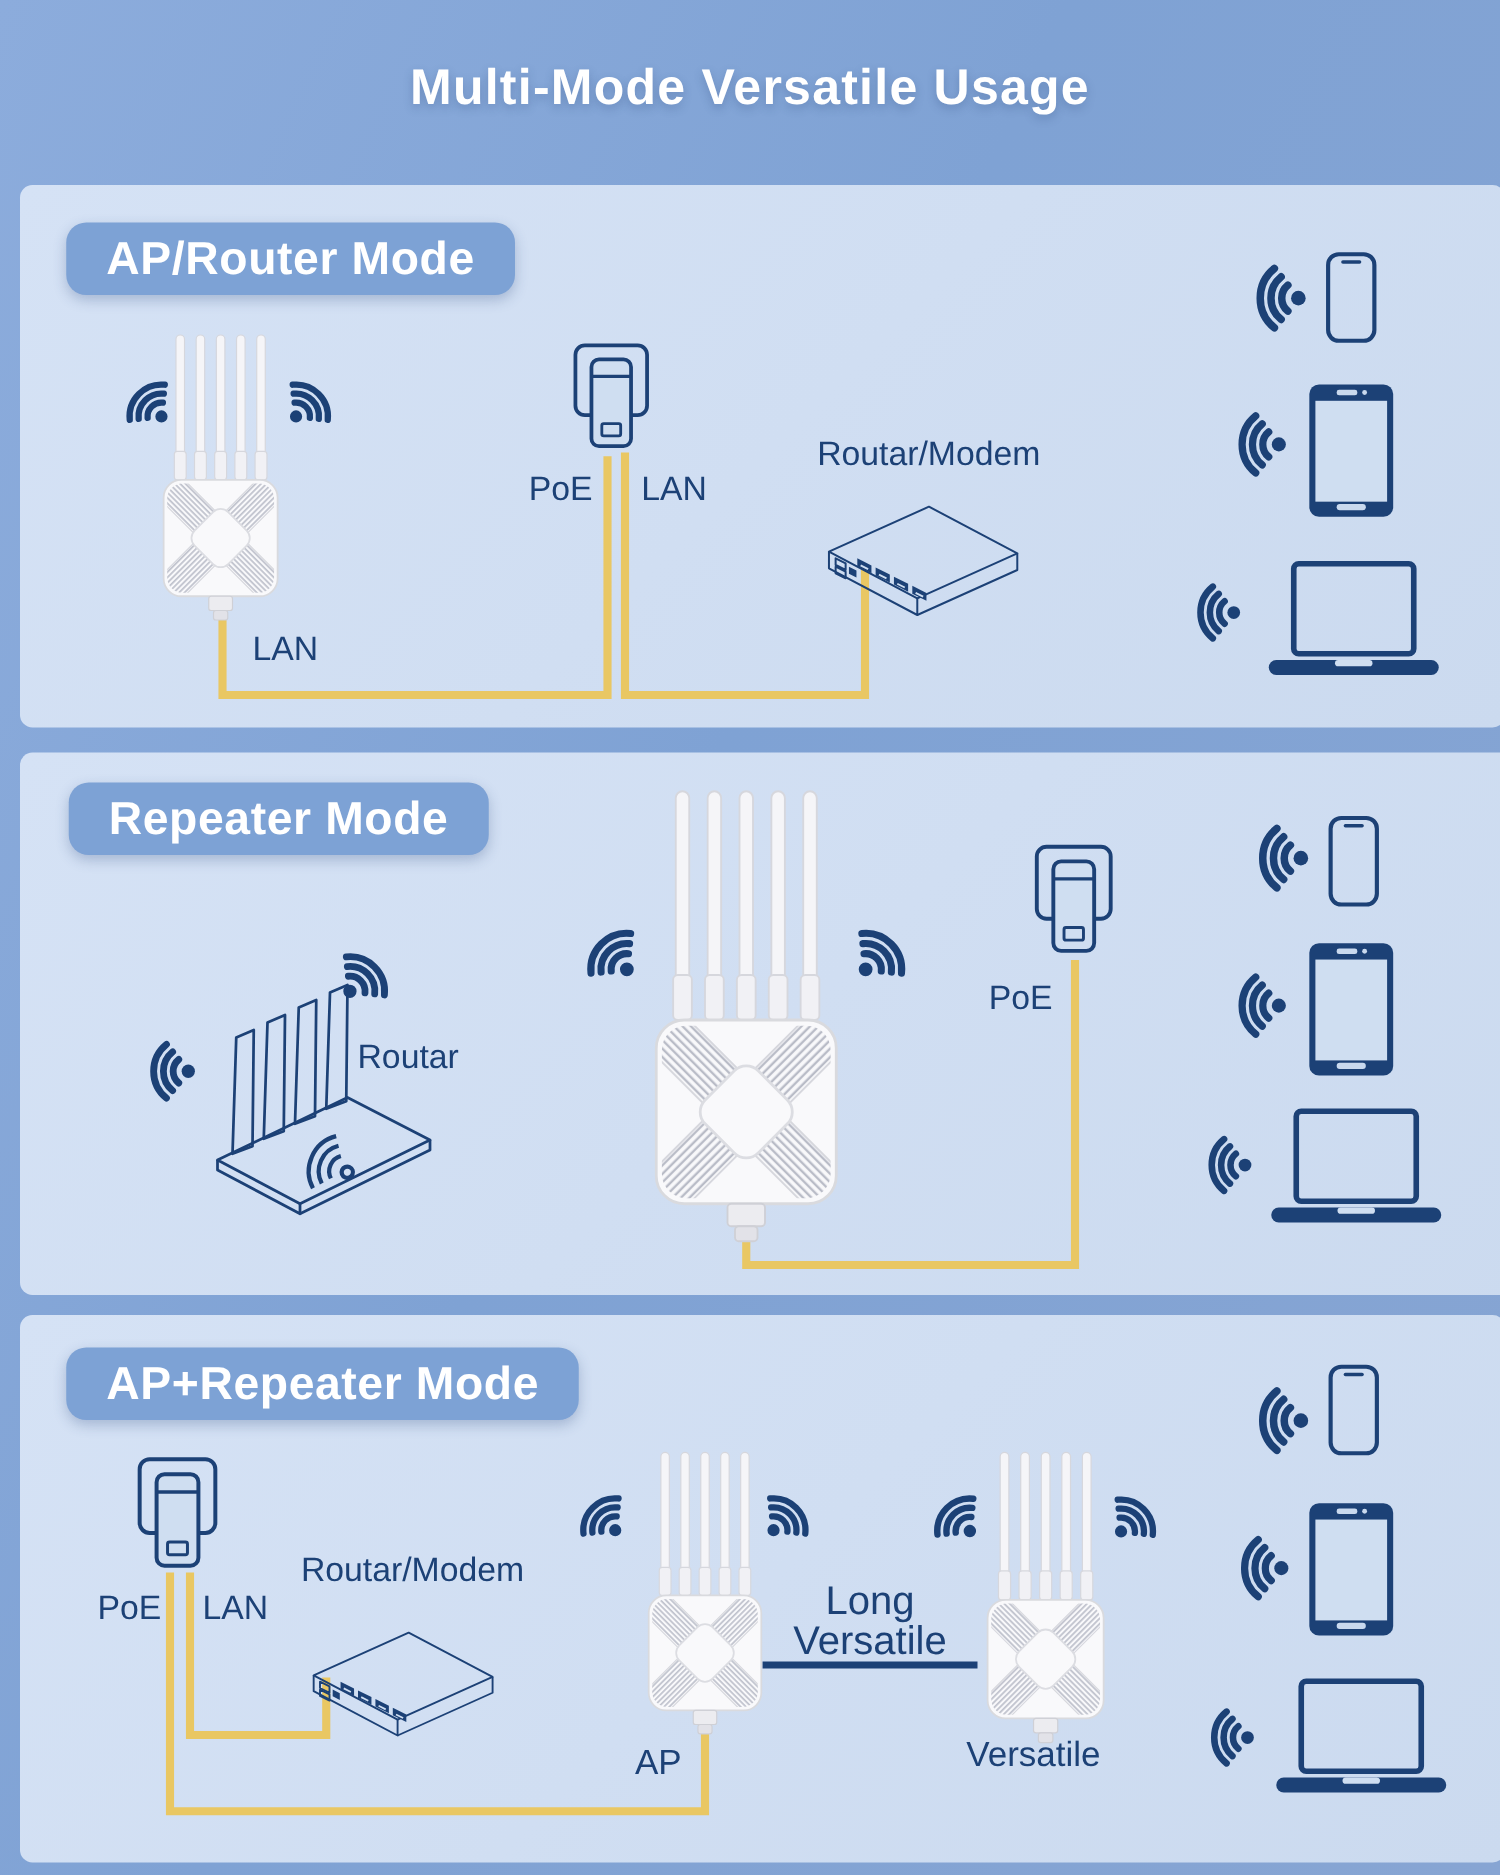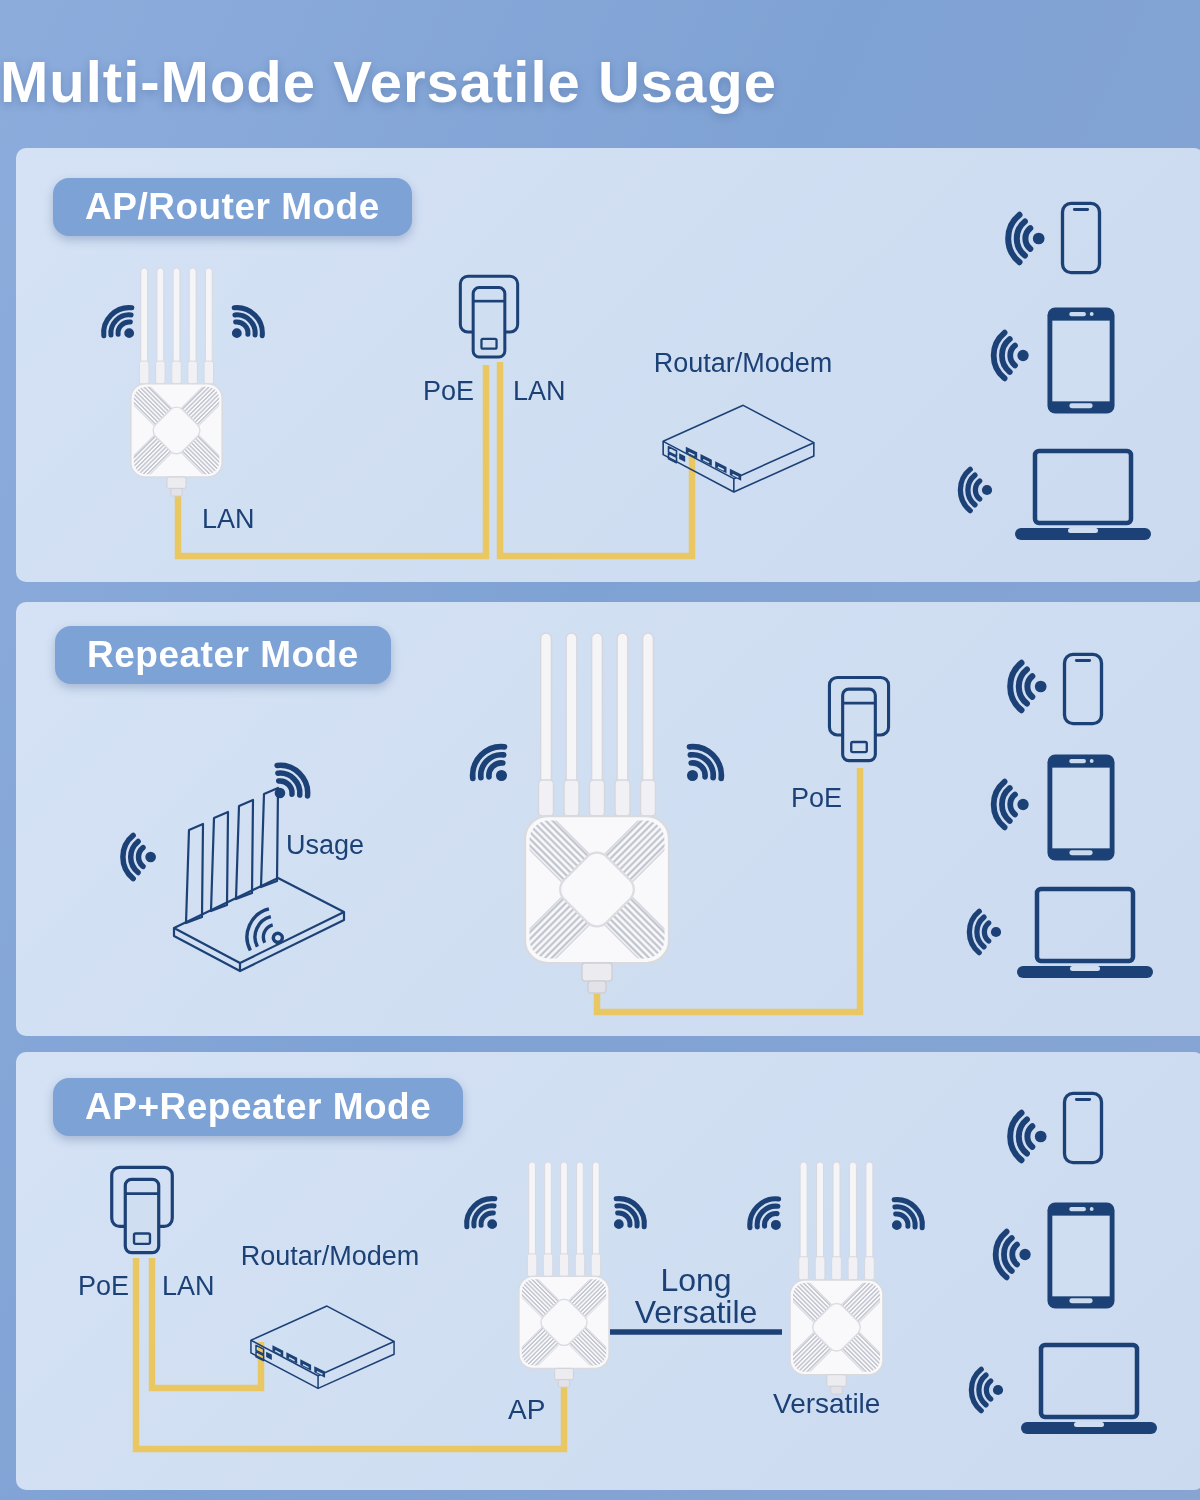--- a/index.html
+++ b/index.html
@@ -2,22 +2,22 @@
 <html><head>
 <meta charset="utf-8">
 <style>
   html,body{margin:0;padding:0;}
   .page{
     position:relative;width:1200px;height:1500px;overflow:hidden;
     background:linear-gradient(115deg,#8cacdc 0%,#7fa2d4 45%,#87a5d3 100%);
     font-family:"Liberation Sans",sans-serif;
   }
   .title{
-    position:absolute;left:0;top:48px;width:1200px;
-    font-size:58px;font-weight:bold;color:#ffffff;letter-spacing:1px;
+    position:absolute;left:0;top:48px;width:1200px;text-align:center;
+    font-size:40px;font-weight:bold;color:#ffffff;letter-spacing:1px;
     text-shadow:0 3px 8px rgba(40,70,120,.28);
   }
   .panel{
     position:absolute;left:16px;width:1188px;
     background:linear-gradient(135deg,#d5e2f5 0%,#cbdaef 100%);
     border-radius:10px;
   }
   #panel1{top:148px;height:434px;}
   #panel2{top:602px;height:434px;padding-left:45px;}
   #panel3{top:1052px;height:438px;}
@@ -216,21 +216,21 @@
 
     <svg class="abs wifi-left" style="left:94px;top:230px" width="50" height="50">
         <use href="#sym-wifi"></use>
       </svg>
     <svg class="abs" style="left:140px;top:178px" width="205" height="205">
         <use href="#sym-router-wire"></use>
       </svg>
     <svg class="abs wifi-ur" style="left:250px;top:155px" width="50" height="50">
         <use href="#sym-wifi"></use>
       </svg>
-    <div class="lbl" style="left:270px;top:228px">Usage</div>
+    <div class="lbl" style="left:270px;top:228px">Routar</div>
 
     <svg class="abs wifi-ul" style="left:448px;top:136px" width="52" height="52">
         <use href="#sym-wifi"></use>
       </svg>
     <svg class="abs wifi-ur" style="left:662px;top:136px" width="52" height="52">
         <use href="#sym-wifi"></use>
       </svg>
     <svg class="abs" style="left:506px;top:28px" width="150" height="366">
         <use href="#sym-ap"></use>
       </svg>

